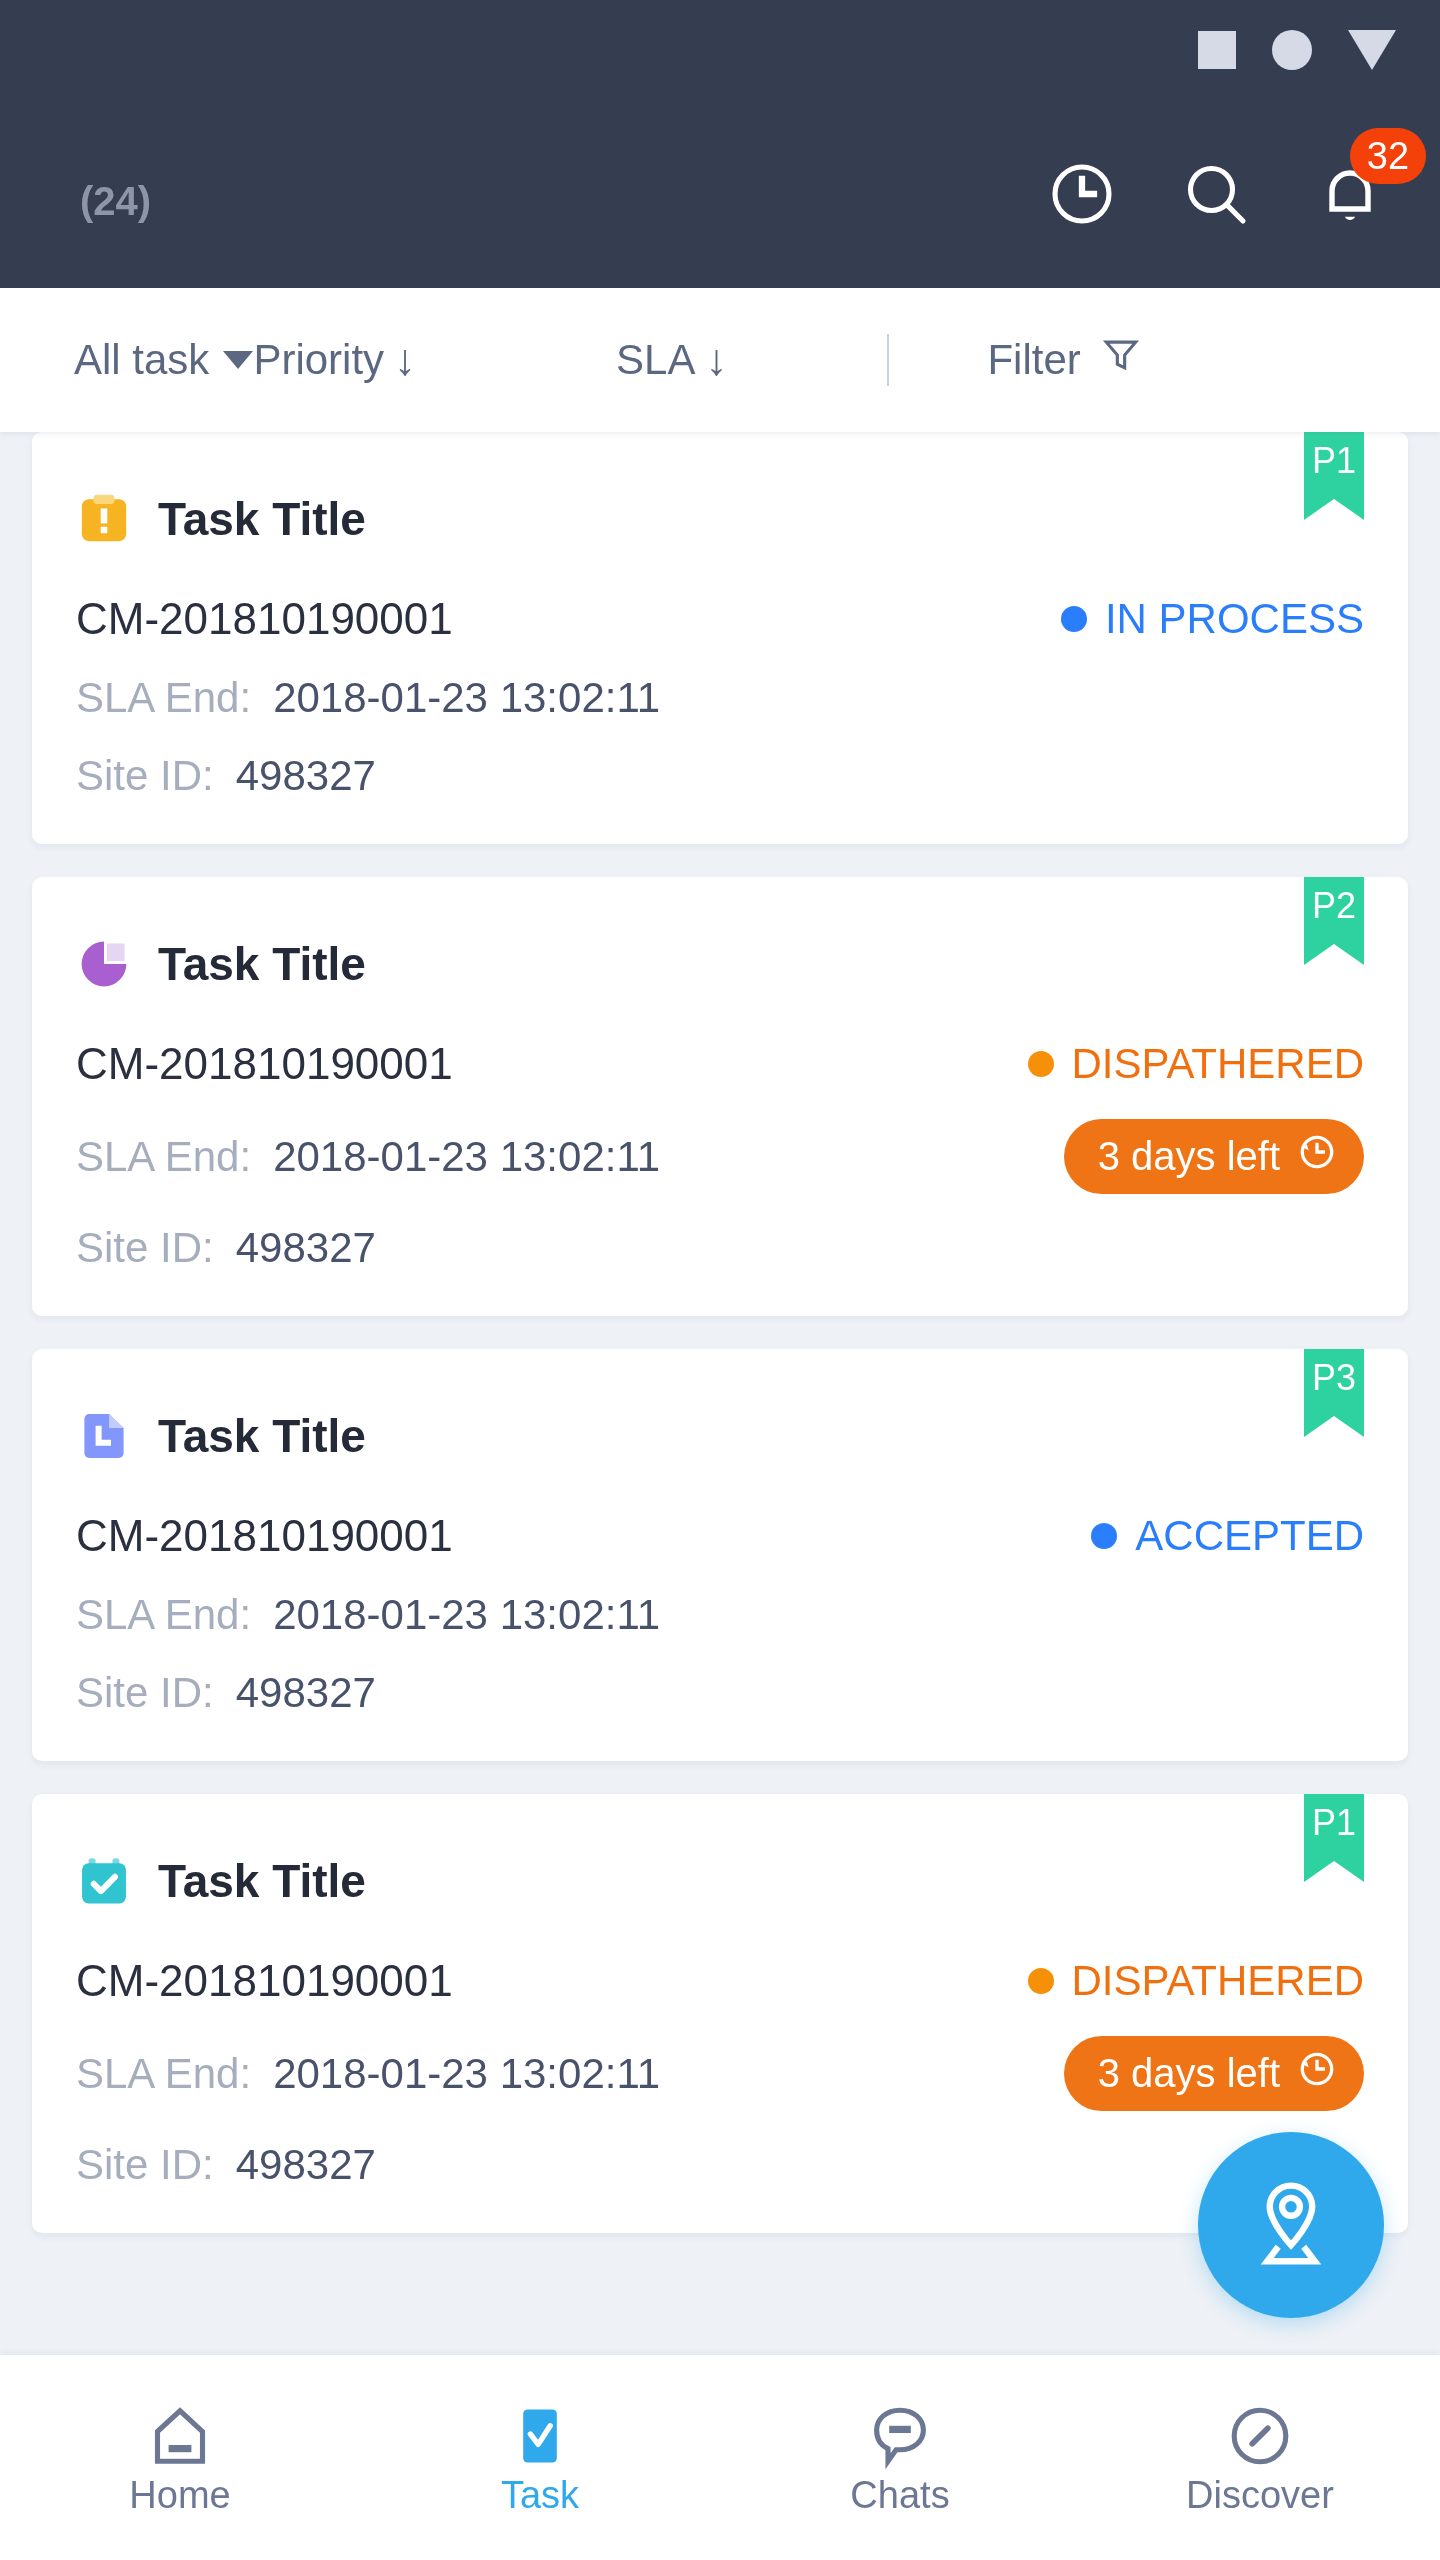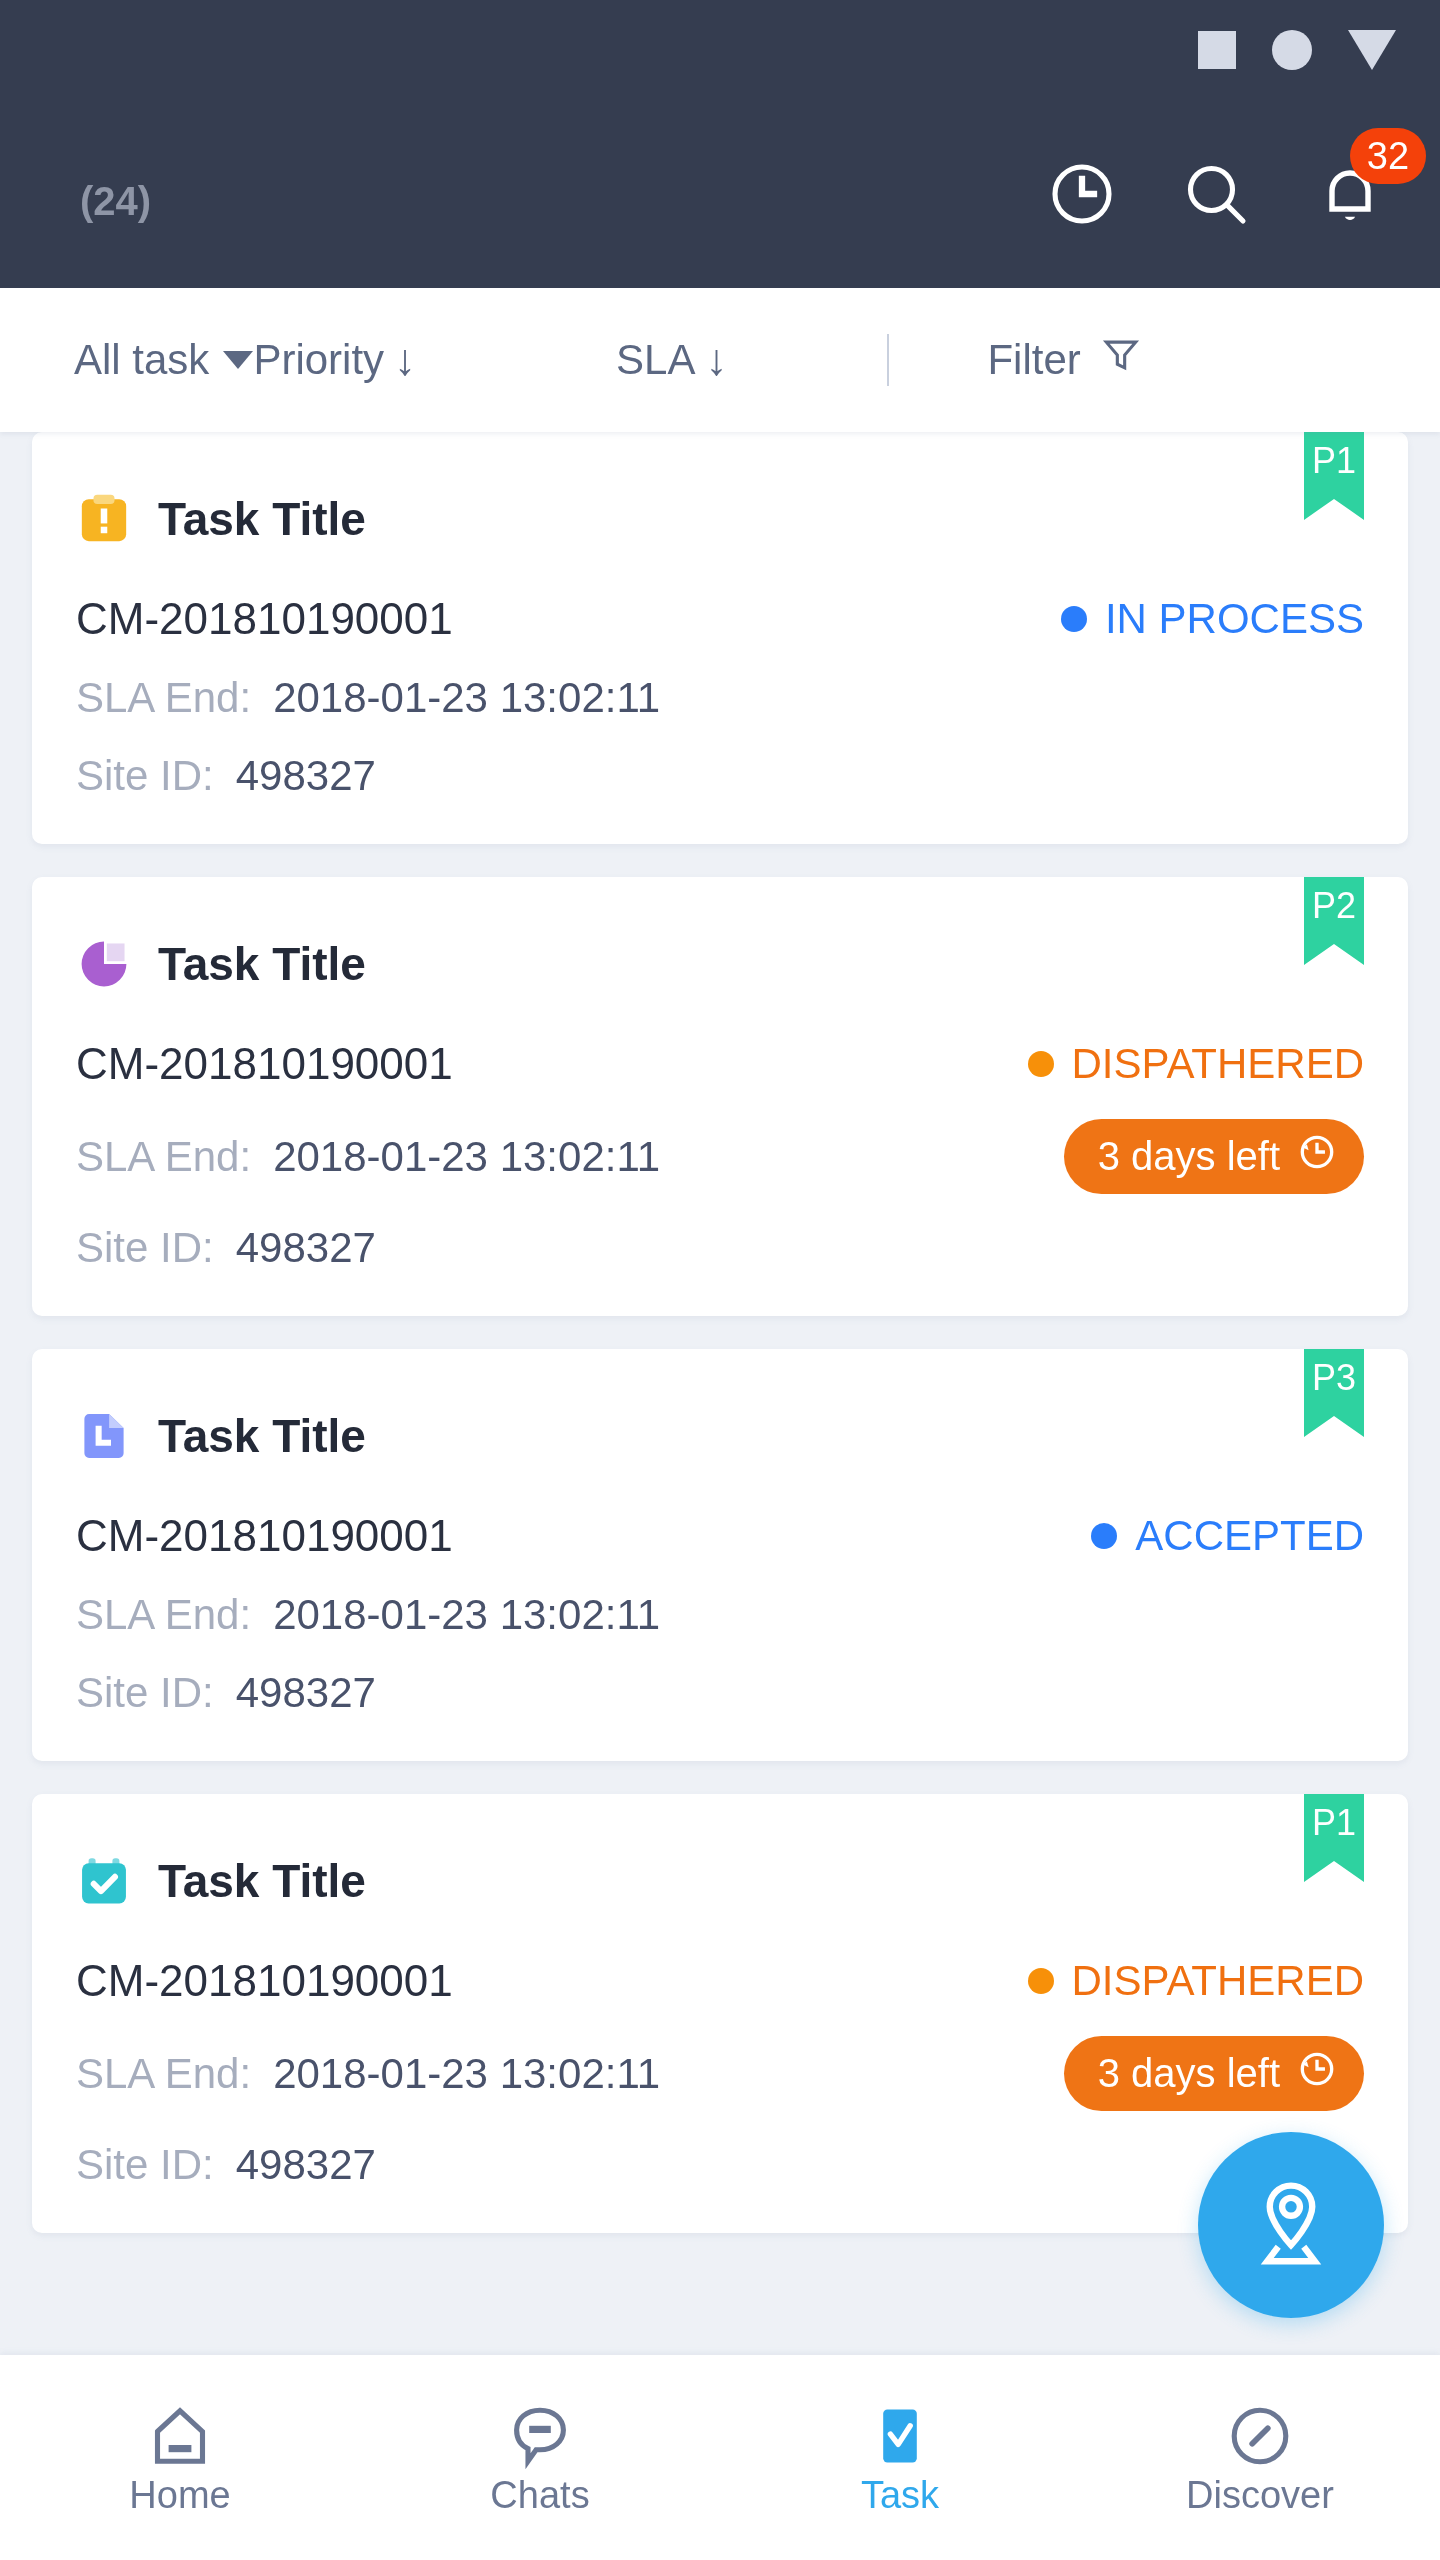--- a/index.html
+++ b/index.html
@@ -382,38 +382,38 @@
   <div class="bottomnav">
     <div class="nav-item">
       <span class="nav-ico">
         <svg width="72" height="72" viewBox="0 0 24 24" fill="none" stroke="#6b7793" stroke-width="1.7">
           <path d="M4.5 10.5L12 3.6l7.5 6.9v9.9h-15z" stroke-linejoin="miter"></path>
           <path d="M9.4 16.2h5.2" stroke-width="2.4" stroke-linecap="square"></path>
         </svg>
       </span>
       <span class="nav-label">Home</span>
     </div>
+    <div class="nav-item active">
+      <span class="nav-ico">
+        <svg width="72" height="72" viewBox="0 0 24 24">
+          <rect x="6.4" y="3.2" width="11.2" height="17.6" rx="1.4" fill="#2fa8ec"></rect>
+          <path d="M8.8 11.4l2.6 3.4 4-6.2" fill="none" stroke="#ffffff" stroke-width="1.8" stroke-linecap="round" stroke-linejoin="round"></path>
+        </svg>
+      </span>
+      <span class="nav-label">Task</span>
+    </div>
     <div class="nav-item">
       <span class="nav-ico">
         <svg width="72" height="72" viewBox="0 0 24 24" fill="none" stroke="#6b7793" stroke-width="1.7">
           <path d="M12 3.4c4.5 0 7.8 2.9 7.8 6.6S16.5 16.6 12 16.6h-1.3L8 20.4v-4.2C5.6 15.1 4.2 12.9 4.2 10c0-3.7 3.3-6.6 7.8-6.6z" stroke-linejoin="miter"></path>
           <path d="M9.6 9.8h4.8" stroke-width="2.4" stroke-linecap="square"></path>
         </svg>
       </span>
       <span class="nav-label">Chats</span>
     </div>
-    <div class="nav-item active">
-      <span class="nav-ico">
-        <svg width="72" height="72" viewBox="0 0 24 24">
-          <rect x="6.4" y="3.2" width="11.2" height="17.6" rx="1.4" fill="#2fa8ec"></rect>
-          <path d="M8.8 11.4l2.6 3.4 4-6.2" fill="none" stroke="#ffffff" stroke-width="1.8" stroke-linecap="round" stroke-linejoin="round"></path>
-        </svg>
-      </span>
-      <span class="nav-label">Task</span>
-    </div>
     <div class="nav-item">
       <span class="nav-ico">
         <svg width="72" height="72" viewBox="0 0 24 24" fill="none" stroke="#6b7793" stroke-width="1.7">
           <circle cx="12" cy="12" r="8.6"></circle>
           <path d="M14.6 9.4L9.4 14.6" stroke-width="1.9" stroke-linecap="round"></path>
         </svg>
       </span>
       <span class="nav-label">Discover</span>
     </div>
   </div>

